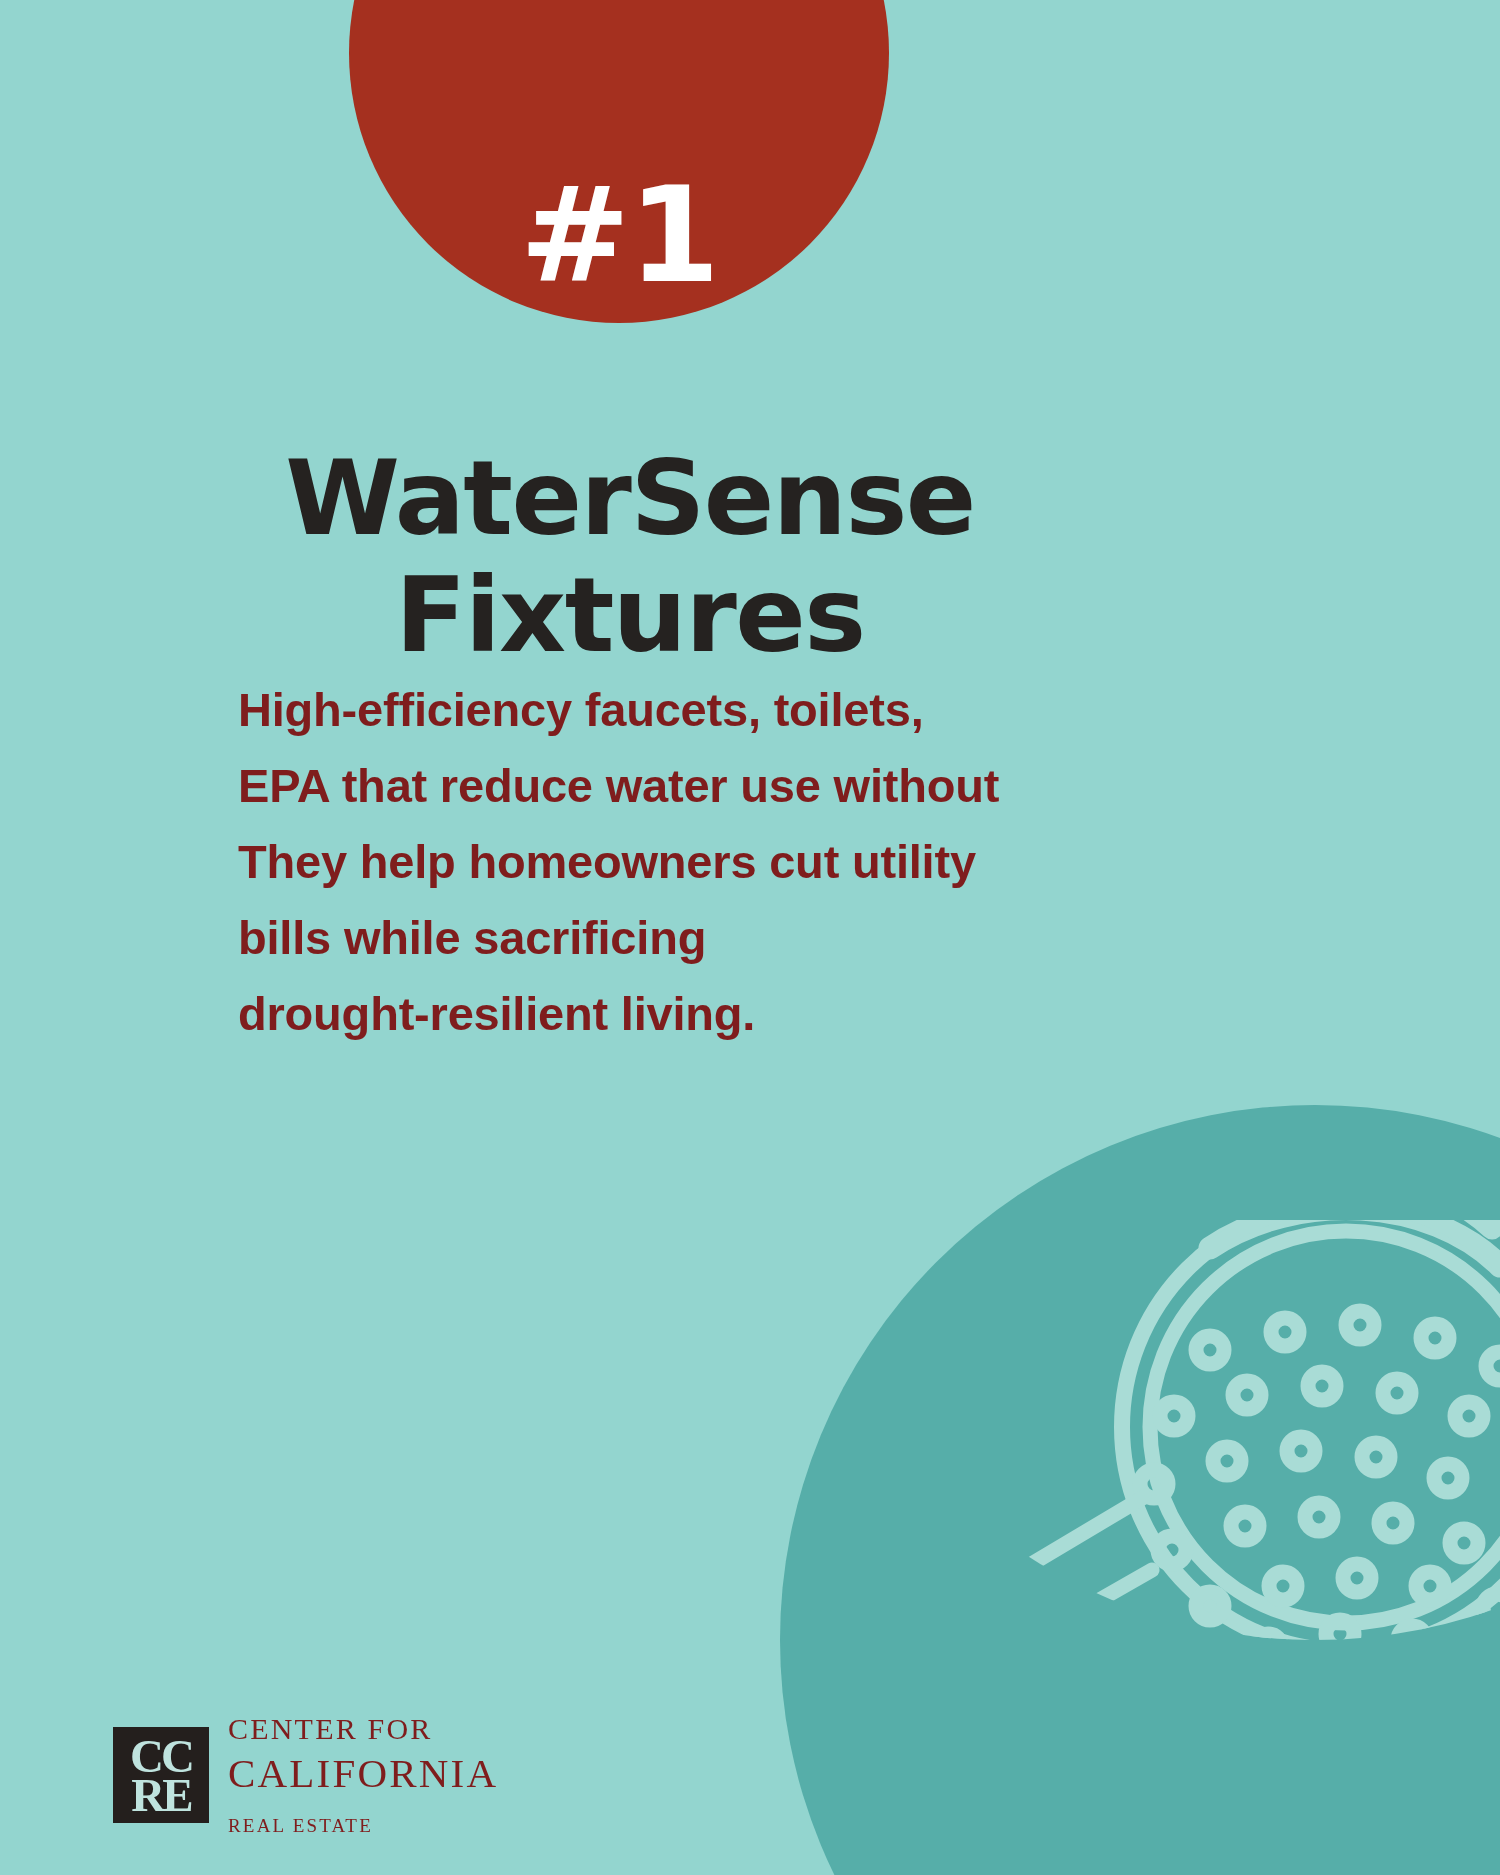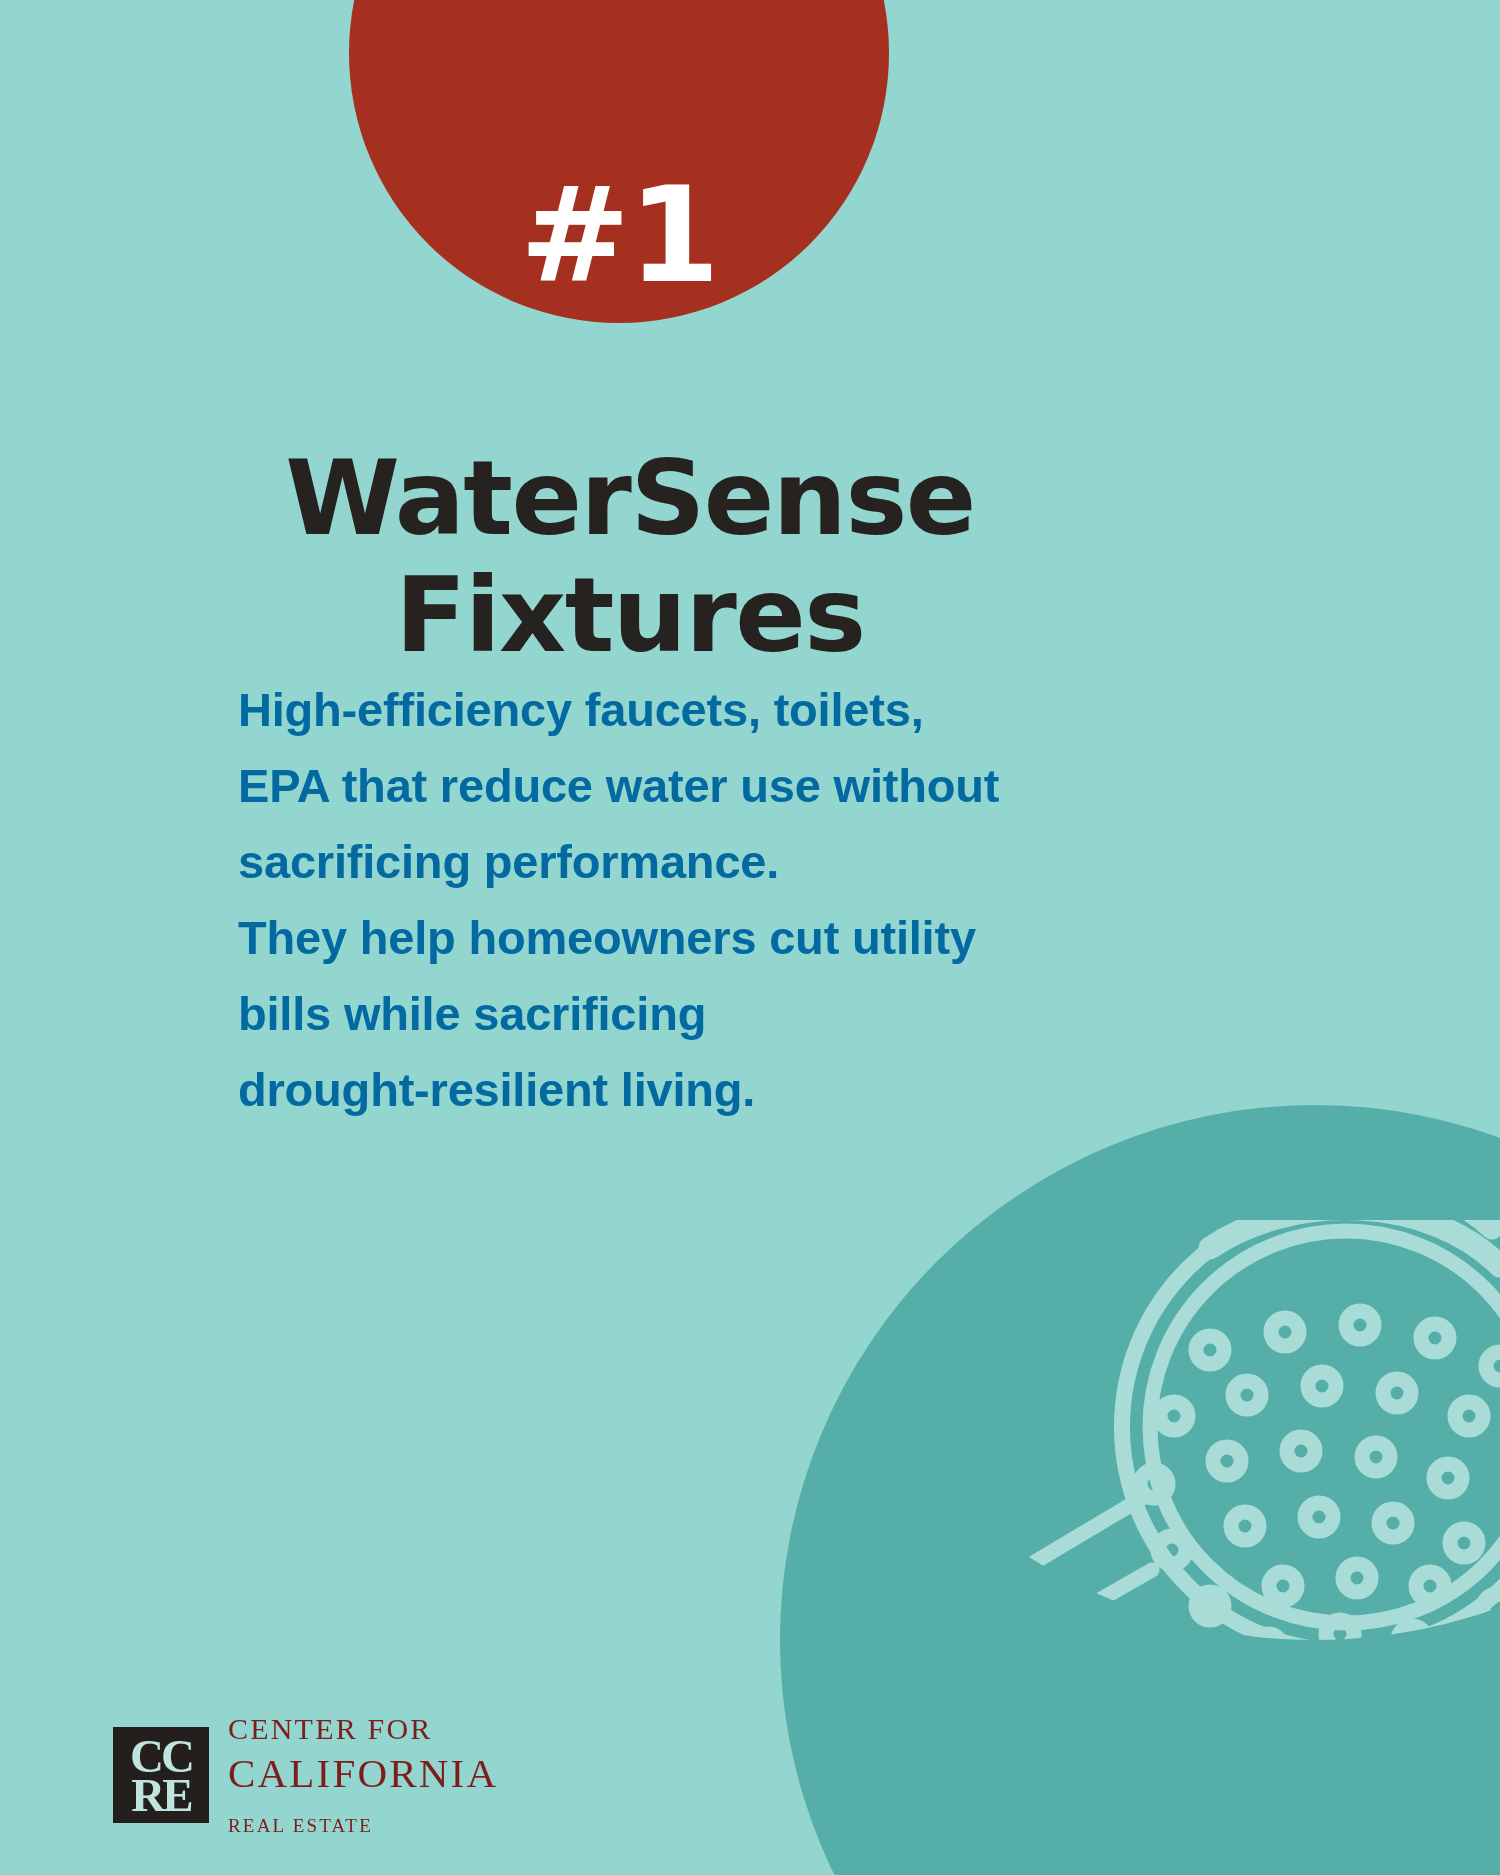--- a/index.html
+++ b/index.html
@@ -83,21 +83,21 @@
     line-height: 1.13;
     letter-spacing: -1.5px;
   }
 
   
   #body-copy {
     position: absolute;
     left: 238px;
     top: 672px;
     width: 810px;
-    color: #0369a1;
+    color: #7f1d1d;
     font-family: "Liberation Sans Narrow", "Liberation Sans", sans-serif;
     font-weight: bold;
     font-size: 47px;
     line-height: 76px;
     letter-spacing: -0.2px;
   }
   #body-copy .ln { display: block; white-space: nowrap; }
 
   
   #logo {
@@ -238,21 +238,20 @@
   </div>
 
   <h1 id="title">
     <span>WaterSense</span><br>
     <span>Fixtures</span>
   </h1>
 
   <div id="body-copy">
     <span class="ln">High-efficiency faucets, toilets,</span>
     <span class="ln">EPA that reduce water use without</span>
-    <span class="ln">sacrificing performance.</span>
     <span class="ln">They help homeowners cut utility</span>
     <span class="ln">bills while sacrificing</span>
     <span class="ln">drought-resilient living.</span>
   </div>
 
   <div id="logo">
     <div id="logo-mark">
       <div class="mark-row r1">CC</div>
       <div class="mark-row r2">RE</div>
     </div>

